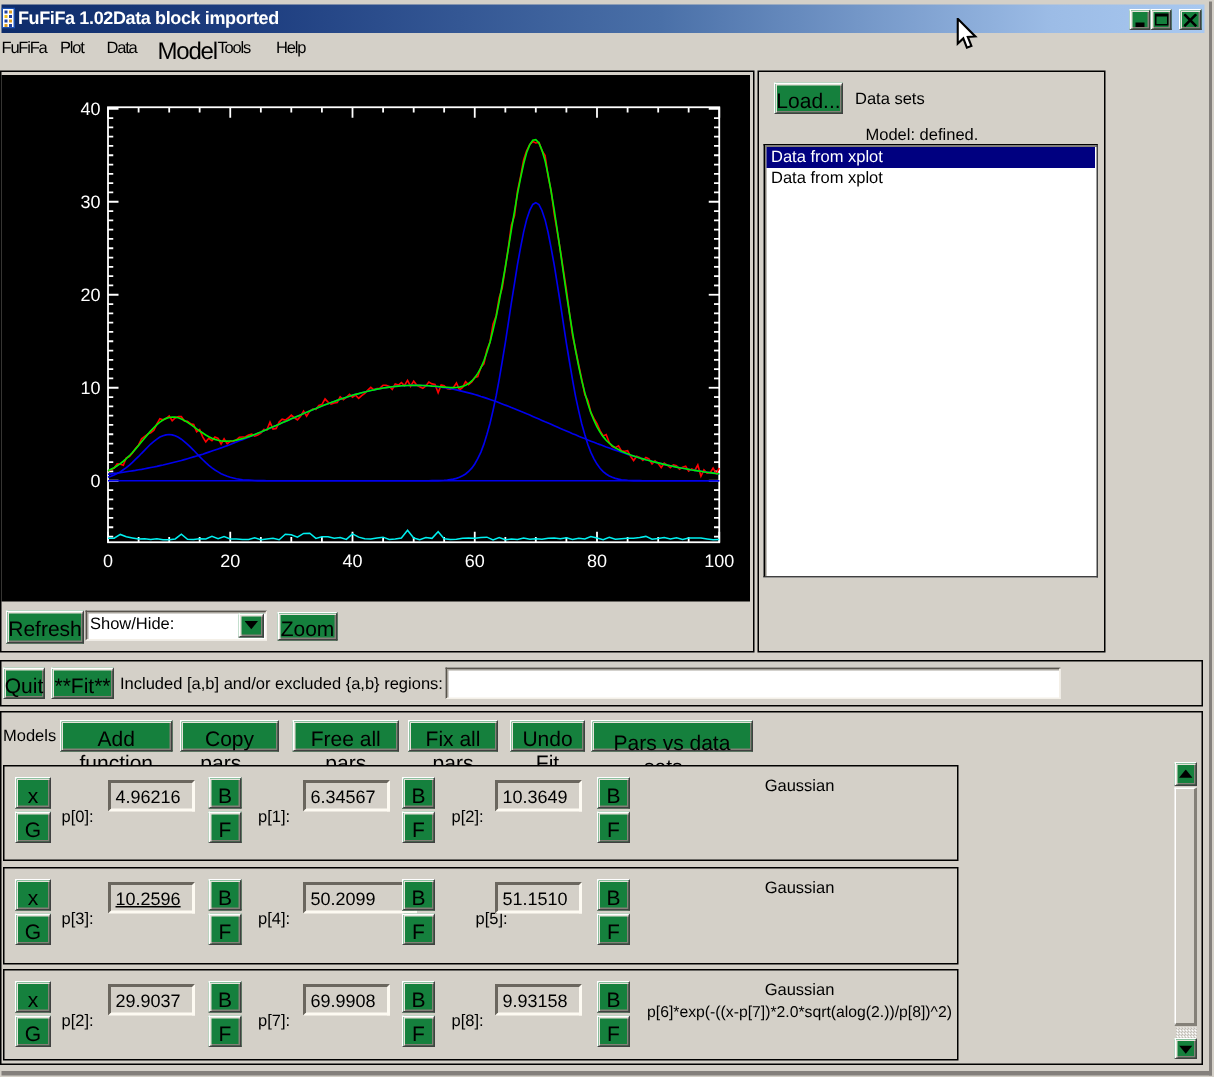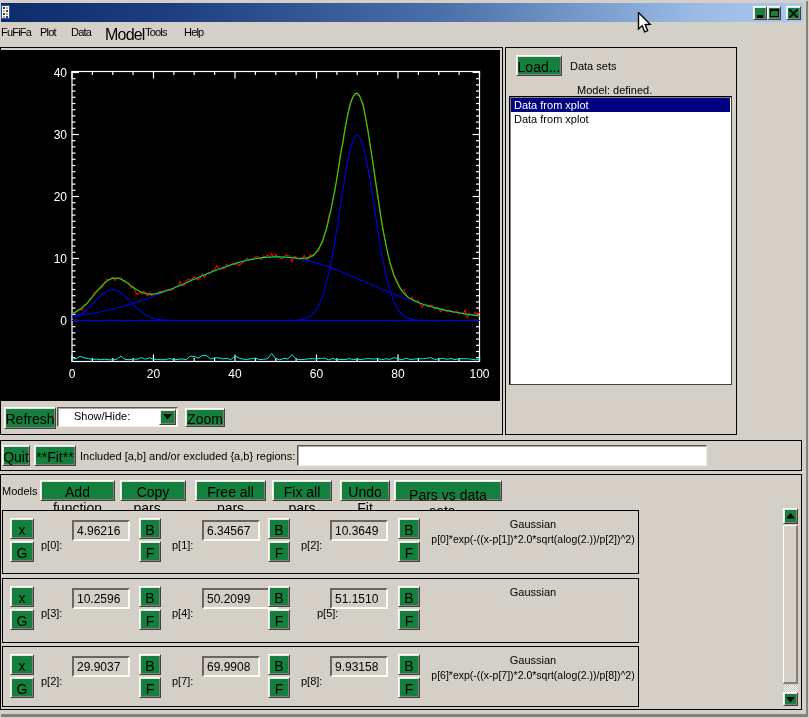--- a/index.html
+++ b/index.html
@@ -36,20 +36,21 @@
         <rect x="1" y="1" width="7" height="12" fill="#fff"></rect>
         <rect x="2" y="2" width="2" height="2" fill="#2040a0"></rect>
         <rect x="5" y="2" width="2" height="2" fill="#e0a020"></rect>
         <rect x="2" y="5" width="2" height="2" fill="#f0c020"></rect>
         <rect x="5" y="5" width="2" height="2" fill="#2040a0"></rect>
         <rect x="2" y="8" width="2" height="2" fill="#2040a0"></rect>
         <rect x="5" y="8" width="2" height="2" fill="#e0a020"></rect>
         <rect x="2" y="11" width="2" height="2" fill="#e0a020"></rect>
         <rect x="5" y="11" width="2" height="2" fill="#2040a0"></rect>
       </svg></div>
+<div class="abs" style="left:12px;top:5px;color:#fff;font-weight:bold;font-size:12px;letter-spacing:-0.25px;">FuFiFa 1.02Data block imported</div>
 
 <div class="btn" style="left:753px;top:6px;width:14px;height:14px;"></div>
 <div class="abs" style="left:757px;top:15px;width:6px;height:2.5px;background:#000;"></div>
 <div class="btn" style="left:767px;top:6px;width:14px;height:14px;"></div>
 <div class="abs" style="left:770px;top:9px;width:9px;height:8px;border:1px solid #000;border-top-width:2px;"></div>
 <div class="btn" style="left:786px;top:6px;width:15px;height:14px;"></div>
 <svg class="abs" style="left:789px;top:9px;" width="9" height="9" viewBox="0 0 9 9">
       <path d="M0.5 0.5 L8.5 8.5 M8.5 0.5 L0.5 8.5" stroke="#000" stroke-width="1.7" fill="none"></path>
     </svg>
 
@@ -221,21 +222,21 @@
 <polyline stroke="#0000ee" points="71.0,266.1 73.0,265.9 75.1,265.6 77.1,265.4 79.2,265.1 81.2,264.8 83.2,264.5 85.3,264.2 87.3,263.9 89.3,263.6 91.4,263.2 93.4,262.9 95.5,262.5 97.5,262.1 99.5,261.7 101.6,261.3 103.6,260.9 105.6,260.4 107.7,260.0 109.7,259.5 111.8,259.0 113.8,258.5 115.8,258.0 117.9,257.5 119.9,257.0 121.9,256.4 124.0,255.8 126.0,255.2 128.1,254.6 130.1,254.0 132.1,253.4 134.2,252.8 136.2,252.1 138.2,251.4 140.3,250.7 142.3,250.0 144.4,249.3 146.4,248.6 148.4,247.8 150.5,247.1 152.5,246.3 154.5,245.5 156.6,244.7 158.6,243.9 160.7,243.1 162.7,242.3 164.7,241.5 166.8,240.6 168.8,239.8 170.8,238.9 172.9,238.1 174.9,237.2 176.9,236.3 179.0,235.4 181.0,234.6 183.1,233.7 185.1,232.8 187.1,231.9 189.2,231.0 191.2,230.1 193.2,229.2 195.3,228.4 197.3,227.5 199.4,226.6 201.4,225.7 203.4,224.9 205.5,224.0 207.5,223.2 209.6,222.4 211.6,221.5 213.6,220.7 215.7,219.9 217.7,219.1 219.7,218.4 221.8,217.6 223.8,216.9 225.8,216.2 227.9,215.5 229.9,214.8 232.0,214.2 234.0,213.5 236.0,212.9 238.1,212.4 240.1,211.8 242.2,211.3 244.2,210.8 246.2,210.3 248.3,209.9 250.3,209.4 252.3,209.1 254.4,208.7 256.4,208.4 258.5,208.1 260.5,207.8 262.5,207.6 264.6,207.4 266.6,207.2 268.6,207.1 270.7,207.0 272.7,206.9 274.8,206.9 276.8,206.9 278.8,206.9 280.9,207.0 282.9,207.1 284.9,207.2 287.0,207.4 289.0,207.6 291.1,207.9 293.1,208.1 295.1,208.4 297.2,208.7 299.2,209.1 301.2,209.5 303.3,209.9 305.3,210.4 307.4,210.9 309.4,211.4 311.4,211.9 313.5,212.4 315.5,213.0 317.5,213.6 319.6,214.3 321.6,214.9 323.6,215.6 325.7,216.3 327.7,217.0 329.8,217.7 331.8,218.5 333.8,219.3 335.9,220.1 337.9,220.8 339.9,221.7 342.0,222.5 344.0,223.3 346.1,224.2 348.1,225.0 350.1,225.9 352.2,226.7 354.2,227.6 356.2,228.5 358.3,229.4 360.3,230.3 362.4,231.2 364.4,232.0 366.4,232.9 368.5,233.8 370.5,234.7 372.6,235.6 374.6,236.5 376.6,237.3 378.7,238.2 380.7,239.1 382.7,239.9 384.8,240.8 386.8,241.6 388.9,242.4 390.9,243.3 392.9,244.1 395.0,244.9 397.0,245.7 399.0,246.4 401.1,247.2 403.1,248.0 405.2,248.7 407.2,249.4 409.2,250.1 411.3,250.8 413.3,251.5 415.3,252.2 417.4,252.9 419.4,253.5 421.4,254.1 423.5,254.7 425.5,255.3 427.6,255.9 429.6,256.5 431.6,257.0 433.7,257.6 435.7,258.1 437.8,258.6 439.8,259.1 441.8,259.6 443.9,260.1 445.9,260.5 447.9,260.9 450.0,261.4 452.0,261.8 454.1,262.2 456.1,262.5 458.1,262.9 460.2,263.3 462.2,263.6 464.2,263.9 466.3,264.2 468.3,264.6 470.4,264.8 472.4,265.1 474.4,265.4 476.5,265.7 478.5,265.9"></polyline>
 <polyline stroke="#0000ee" points="71.0,270.5 73.0,270.5 75.1,270.5 77.1,270.5 79.2,270.5 81.2,270.5 83.2,270.5 85.3,270.5 87.3,270.5 89.3,270.5 91.4,270.5 93.4,270.5 95.5,270.5 97.5,270.5 99.5,270.5 101.6,270.5 103.6,270.5 105.6,270.5 107.7,270.5 109.7,270.5 111.8,270.5 113.8,270.5 115.8,270.5 117.9,270.5 119.9,270.5 121.9,270.5 124.0,270.5 126.0,270.5 128.1,270.5 130.1,270.5 132.1,270.5 134.2,270.5 136.2,270.5 138.2,270.5 140.3,270.5 142.3,270.5 144.4,270.5 146.4,270.5 148.4,270.5 150.5,270.5 152.5,270.5 154.5,270.5 156.6,270.5 158.6,270.5 160.7,270.5 162.7,270.5 164.7,270.5 166.8,270.5 168.8,270.5 170.8,270.5 172.9,270.5 174.9,270.5 176.9,270.5 179.0,270.5 181.0,270.5 183.1,270.5 185.1,270.5 187.1,270.5 189.2,270.5 191.2,270.5 193.2,270.5 195.3,270.5 197.3,270.5 199.4,270.5 201.4,270.5 203.4,270.5 205.5,270.5 207.5,270.5 209.6,270.5 211.6,270.5 213.6,270.5 215.7,270.5 217.7,270.5 219.7,270.5 221.8,270.5 223.8,270.5 225.8,270.5 227.9,270.5 229.9,270.5 232.0,270.5 234.0,270.5 236.0,270.5 238.1,270.5 240.1,270.5 242.2,270.5 244.2,270.5 246.2,270.5 248.3,270.5 250.3,270.5 252.3,270.5 254.4,270.5 256.4,270.5 258.5,270.5 260.5,270.5 262.5,270.5 264.6,270.5 266.6,270.5 268.6,270.5 270.7,270.5 272.7,270.5 274.8,270.5 276.8,270.5 278.8,270.5 280.9,270.5 282.9,270.5 284.9,270.5 287.0,270.4 289.0,270.4 291.1,270.4 293.1,270.3 295.1,270.2 297.2,270.0 299.2,269.7 301.2,269.4 303.3,268.9 305.3,268.2 307.4,267.2 309.4,266.0 311.4,264.3 313.5,262.1 315.5,259.3 317.5,255.8 319.6,251.4 321.6,246.1 323.6,239.7 325.7,232.2 327.7,223.6 329.8,213.8 331.8,202.9 333.8,191.1 335.9,178.4 337.9,165.3 339.9,152.0 342.0,138.9 344.0,126.3 346.1,114.8 348.1,104.6 350.1,96.3 352.2,90.1 354.2,86.3 356.2,85.1 358.3,86.4 360.3,90.3 362.4,96.6 364.4,105.0 366.4,115.2 368.5,126.8 370.5,139.3 372.6,152.5 374.6,165.8 376.6,178.9 378.7,191.5 380.7,203.3 382.7,214.2 384.8,223.9 386.8,232.5 388.9,239.9 390.9,246.3 392.9,251.6 395.0,255.9 397.0,259.4 399.0,262.2 401.1,264.4 403.1,266.0 405.2,267.3 407.2,268.2 409.2,268.9 411.3,269.4 413.3,269.8 415.3,270.0 417.4,270.2 419.4,270.3 421.4,270.4 423.5,270.4 425.5,270.4 427.6,270.5 429.6,270.5 431.6,270.5 433.7,270.5 435.7,270.5 437.8,270.5 439.8,270.5 441.8,270.5 443.9,270.5 445.9,270.5 447.9,270.5 450.0,270.5 452.0,270.5 454.1,270.5 456.1,270.5 458.1,270.5 460.2,270.5 462.2,270.5 464.2,270.5 466.3,270.5 468.3,270.5 470.4,270.5 472.4,270.5 474.4,270.5 476.5,270.5 478.5,270.5"></polyline>
 <polyline stroke="#00ee00" points="71.0,263.8 73.0,262.8 75.1,261.8 77.1,260.5 79.2,259.1 81.2,257.5 83.2,255.8 85.3,253.8 87.3,251.7 89.3,249.4 91.4,247.0 93.4,244.5 95.5,242.0 97.5,239.6 99.5,237.2 101.6,235.1 103.6,233.1 105.6,231.4 107.7,230.0 109.7,228.9 111.8,228.3 113.8,228.0 115.8,228.1 117.9,228.5 119.9,229.3 121.9,230.3 124.0,231.5 126.0,232.9 128.1,234.4 130.1,235.9 132.1,237.3 134.2,238.7 136.2,240.0 138.2,241.1 140.3,242.1 142.3,242.9 144.4,243.5 146.4,243.9 148.4,244.1 150.5,244.1 152.5,244.0 154.5,243.8 156.6,243.4 158.6,242.9 160.7,242.4 162.7,241.8 164.7,241.1 166.8,240.4 168.8,239.6 170.8,238.8 172.9,238.0 174.9,237.1 176.9,236.3 179.0,235.4 181.0,234.5 183.1,233.7 185.1,232.8 187.1,231.9 189.2,231.0 191.2,230.1 193.2,229.2 195.3,228.4 197.3,227.5 199.4,226.6 201.4,225.7 203.4,224.9 205.5,224.0 207.5,223.2 209.6,222.4 211.6,221.5 213.6,220.7 215.7,219.9 217.7,219.1 219.7,218.4 221.8,217.6 223.8,216.9 225.8,216.2 227.9,215.5 229.9,214.8 232.0,214.2 234.0,213.5 236.0,212.9 238.1,212.4 240.1,211.8 242.2,211.3 244.2,210.8 246.2,210.3 248.3,209.9 250.3,209.4 252.3,209.1 254.4,208.7 256.4,208.4 258.5,208.1 260.5,207.8 262.5,207.6 264.6,207.4 266.6,207.2 268.6,207.1 270.7,207.0 272.7,206.9 274.8,206.9 276.8,206.9 278.8,206.9 280.9,207.0 282.9,207.1 284.9,207.2 287.0,207.4 289.0,207.5 291.1,207.7 293.1,207.9 295.1,208.1 297.2,208.2 299.2,208.4 301.2,208.4 303.3,208.3 305.3,208.1 307.4,207.6 309.4,206.8 311.4,205.7 313.5,204.0 315.5,201.8 317.5,198.9 319.6,195.2 321.6,190.5 323.6,184.8 325.7,178.0 327.7,170.1 329.8,161.0 331.8,150.9 333.8,139.8 335.9,128.0 337.9,115.7 339.9,103.2 342.0,90.9 344.0,79.1 346.1,68.4 348.1,59.2 350.1,51.7 352.2,46.4 354.2,43.5 356.2,43.1 358.3,45.3 360.3,50.1 362.4,57.2 364.4,66.5 366.4,77.6 368.5,90.1 370.5,103.5 372.6,117.6 374.6,131.8 376.6,145.8 378.7,159.2 380.7,171.9 382.7,183.6 384.8,194.2 386.8,203.6 388.9,211.9 390.9,219.0 392.9,225.1 395.0,230.3 397.0,234.6 399.0,238.1 401.1,241.1 403.1,243.5 405.2,245.5 407.2,247.1 409.2,248.6 411.3,249.7 413.3,250.8 415.3,251.7 417.4,252.5 419.4,253.3 421.4,254.0 423.5,254.7 425.5,255.3 427.6,255.9 429.6,256.5 431.6,257.0 433.7,257.6 435.7,258.1 437.8,258.6 439.8,259.1 441.8,259.6 443.9,260.1 445.9,260.5 447.9,260.9 450.0,261.4 452.0,261.8 454.1,262.2 456.1,262.5 458.1,262.9 460.2,263.3 462.2,263.6 464.2,263.9 466.3,264.2 468.3,264.6 470.4,264.8 472.4,265.1 474.4,265.4 476.5,265.7 478.5,265.9"></polyline>
 <polyline stroke="#00f0f0" stroke-width="1" points="71.0,308.8 75.1,308.8 79.2,306.3 83.2,307.8 87.3,308.6 91.4,309.4 95.5,309.2 99.5,309.7 103.6,309.2 107.7,309.8 111.8,309.8 115.8,309.3 119.9,306.1 124.0,309.5 128.1,309.7 132.1,309.2 136.2,309.3 140.3,307.6 144.4,309.2 148.4,307.7 152.5,309.3 156.6,309.4 160.7,309.7 164.7,309.6 168.8,308.5 172.9,309.8 176.9,309.4 181.0,308.9 185.1,309.8 189.2,306.2 193.2,306.5 197.3,308.1 201.4,305.6 205.5,305.5 209.6,308.9 213.6,307.8 217.7,307.9 221.8,308.9 225.8,308.3 229.9,309.6 234.0,305.9 238.1,308.1 242.2,309.2 246.2,309.4 250.3,308.7 254.4,308.1 258.5,309.6 262.5,309.3 266.6,308.7 270.7,303.5 274.8,308.7 278.8,309.8 282.9,308.4 287.0,308.9 291.1,304.5 295.1,309.2 299.2,309.6 303.3,309.5 307.4,308.8 311.4,308.7 315.5,308.8 319.6,308.4 323.6,308.1 327.7,309.9 331.8,308.4 335.9,309.8 339.9,309.4 344.0,309.6 348.1,308.6 352.2,309.5 356.2,309.2 360.3,309.5 364.4,308.8 368.5,308.6 372.6,309.1 376.6,308.5 380.7,309.7 384.8,308.8 388.9,309.3 392.9,307.7 397.0,308.7 401.1,309.8 405.2,308.2 409.2,309.5 413.3,309.1 417.4,308.8 421.4,308.8 425.5,308.4 429.6,307.6 433.7,309.5 437.8,309.0 441.8,308.3 445.9,309.3 450.0,308.5 454.1,309.6 458.1,308.7 462.2,308.7 466.3,308.7 470.4,309.3 474.4,309.8 478.5,309.6"></polyline>
 </g>
 </svg>
     </div>
 
 <div class="btn" style="left:4px;top:407px;width:52px;height:22px;padding-top:3px;">Refresh</div>
 <div class="abs" style="left:57px;top:407px;width:121px;height:20px;background:#fff;border:1px solid;border-color:#58544c #f4f0e8 #f4f0e8 #58544c;box-shadow:inset 1px 1px 0 #a8a49c;">
-<div class="abs" style="left:16px;top:2px;font-size:11px;">Show/Hide:</div>
+<div class="abs" style="left:2px;top:2px;font-size:11px;">Show/Hide:</div>
 <div class="btn" style="right:1px;top:1px;width:17px;height:16px;"></div>
 <svg class="abs" style="right:5px;top:6px;" width="9" height="6" viewBox="0 0 9 6">
         <path d="M0 0 H9 L4.5 5.5 Z" fill="#000"></path>
       </svg>
 </div>
 <div class="btn" style="left:185px;top:408px;width:40px;height:19px;padding-top:2px;">Zoom</div>
 
 <div class="blk" style="left:505px;top:47px;width:232px;height:388px;background:#d4d0c8;"></div>
 <div class="btn" style="left:516px;top:55px;width:46px;height:21px;padding-top:3px;">Load...</div>
 <div class="lbl" style="left:570px;top:60px;">Data sets</div>
@@ -268,26 +269,25 @@
 <div class="btn" style="left:139px;top:541px;width:22px;height:21px;padding-top:3px;">F</div>
 <div class="lbl" style="left:172px;top:539px;">p[1]:</div>
 <div class="pent" style="left:202px;top:520px;width:58px;height:21px;padding:2px 0 0 3px;">6.34567</div>
 <div class="btn" style="left:268px;top:518px;width:22px;height:21px;padding-top:3px;">B</div>
 <div class="btn" style="left:268px;top:541px;width:22px;height:21px;padding-top:3px;">F</div>
 <div class="lbl" style="left:301px;top:539px;">p[2]:</div>
 <div class="pent" style="left:330px;top:520px;width:58px;height:21px;padding:2px 0 0 3px;">10.3649</div>
 <div class="btn" style="left:398px;top:518px;width:22px;height:21px;padding-top:3px;">B</div>
 <div class="btn" style="left:398px;top:541px;width:22px;height:21px;padding-top:3px;">F</div>
 <div class="lbl" style="left:428px;top:518px;width:210px;text-align:center;">Gaussian</div>
-<div class="lbl" style="left:428px;top:533px;width:210px;text-align:center;font-size:10.5px;">p[0]*exp(-((x-p[1])*2.0*sqrt(alog(2.))/p[2])^2)</div>
 <div class="blk" style="left:2px;top:578px;width:637px;height:65px;background:#d4d0c8;"></div>
 <div class="btn" style="left:10px;top:586px;width:24px;height:21px;padding-top:3px;">x</div>
 <div class="btn" style="left:10px;top:609px;width:24px;height:21px;padding-top:3px;">G</div>
 <div class="lbl" style="left:41px;top:607px;">p[3]:</div>
-<div class="pent" style="left:72px;top:588px;width:58px;height:21px;padding:2px 0 0 3px;">10.2596</div>
+<div class="pent" style="left:72px;top:588px;width:58px;height:21px;padding:2px 0 0 3px;text-decoration:underline;">10.2596</div>
 <div class="btn" style="left:139px;top:586px;width:22px;height:21px;padding-top:3px;">B</div>
 <div class="btn" style="left:139px;top:609px;width:22px;height:21px;padding-top:3px;">F</div>
 <div class="lbl" style="left:172px;top:607px;">p[4]:</div>
 <div class="pent" style="left:202px;top:588px;width:76px;height:21px;padding:2px 0 0 3px;">50.2099</div>
 <div class="btn" style="left:268px;top:586px;width:22px;height:21px;padding-top:3px;">B</div>
 <div class="btn" style="left:268px;top:609px;width:22px;height:21px;padding-top:3px;">F</div>
 <div class="lbl" style="left:301px;top:607px;margin-left:16px;">p[5]:</div>
 <div class="pent" style="left:330px;top:588px;width:58px;height:21px;padding:2px 0 0 3px;">51.1510</div>
 <div class="btn" style="left:398px;top:586px;width:22px;height:21px;padding-top:3px;">B</div>
 <div class="btn" style="left:398px;top:609px;width:22px;height:21px;padding-top:3px;">F</div>

